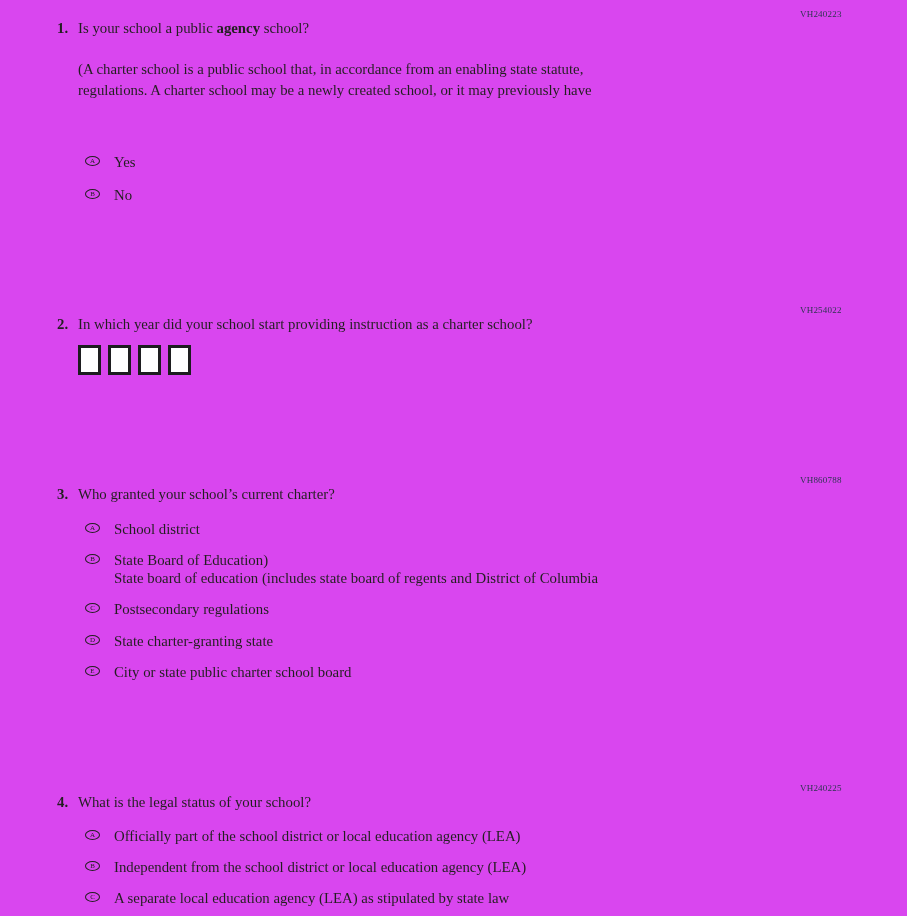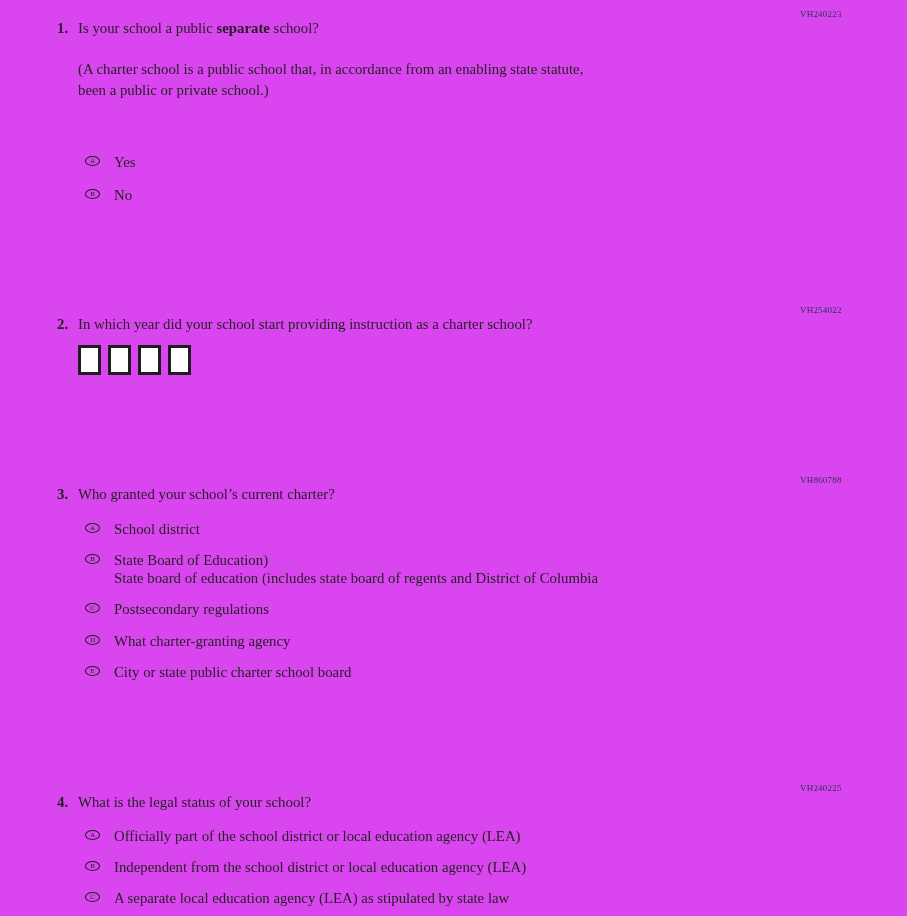--- a/index.html
+++ b/index.html
@@ -81,25 +81,25 @@
 </style>
 </head>
 <body>
 
 <div class="page">
 
   <section>
     <div class="code" style="top:9px">VH240223</div>
     <div class="qrow" style="top:19px">
       <span class="qnum">1.</span>
-      <span class="qtext"><span>Is your school a public </span><b>separate</b><span> school?</span></span>
+      <span class="qtext"><span>Is your school a public </span><b>agency</b><span> school?</span></span>
     </div>
     <div class="note" style="top:59px; width:690px">
       <span class="line">(A charter school is a public school that, in accordance from an enabling state statute,</span>
-      <span class="line">been a public or private school.)</span>
+      <span class="line">regulations. A charter school may be a newly created school, or it may previously have</span>
     </div>
     <div class="opt" style="top:153px">
       <span class="bubble">
           <span class="bl">A</span>
         </span>
       <span class="olabel">Yes</span>
     </div>
     <div class="opt" style="top:186px">
       <span class="bubble">
           <span class="bl">B</span>
@@ -146,21 +146,21 @@
     <div class="opt" style="top:600px">
       <span class="bubble">
           <span class="bl">C</span>
         </span>
       <span class="olabel">Postsecondary regulations</span>
     </div>
     <div class="opt" style="top:632px">
       <span class="bubble">
           <span class="bl">D</span>
         </span>
-      <span class="olabel">What charter-granting agency</span>
+      <span class="olabel">State charter-granting state</span>
     </div>
     <div class="opt" style="top:663px">
       <span class="bubble">
           <span class="bl">E</span>
         </span>
       <span class="olabel">City or state public charter school board</span>
     </div>
   </section>
 
   <section>

